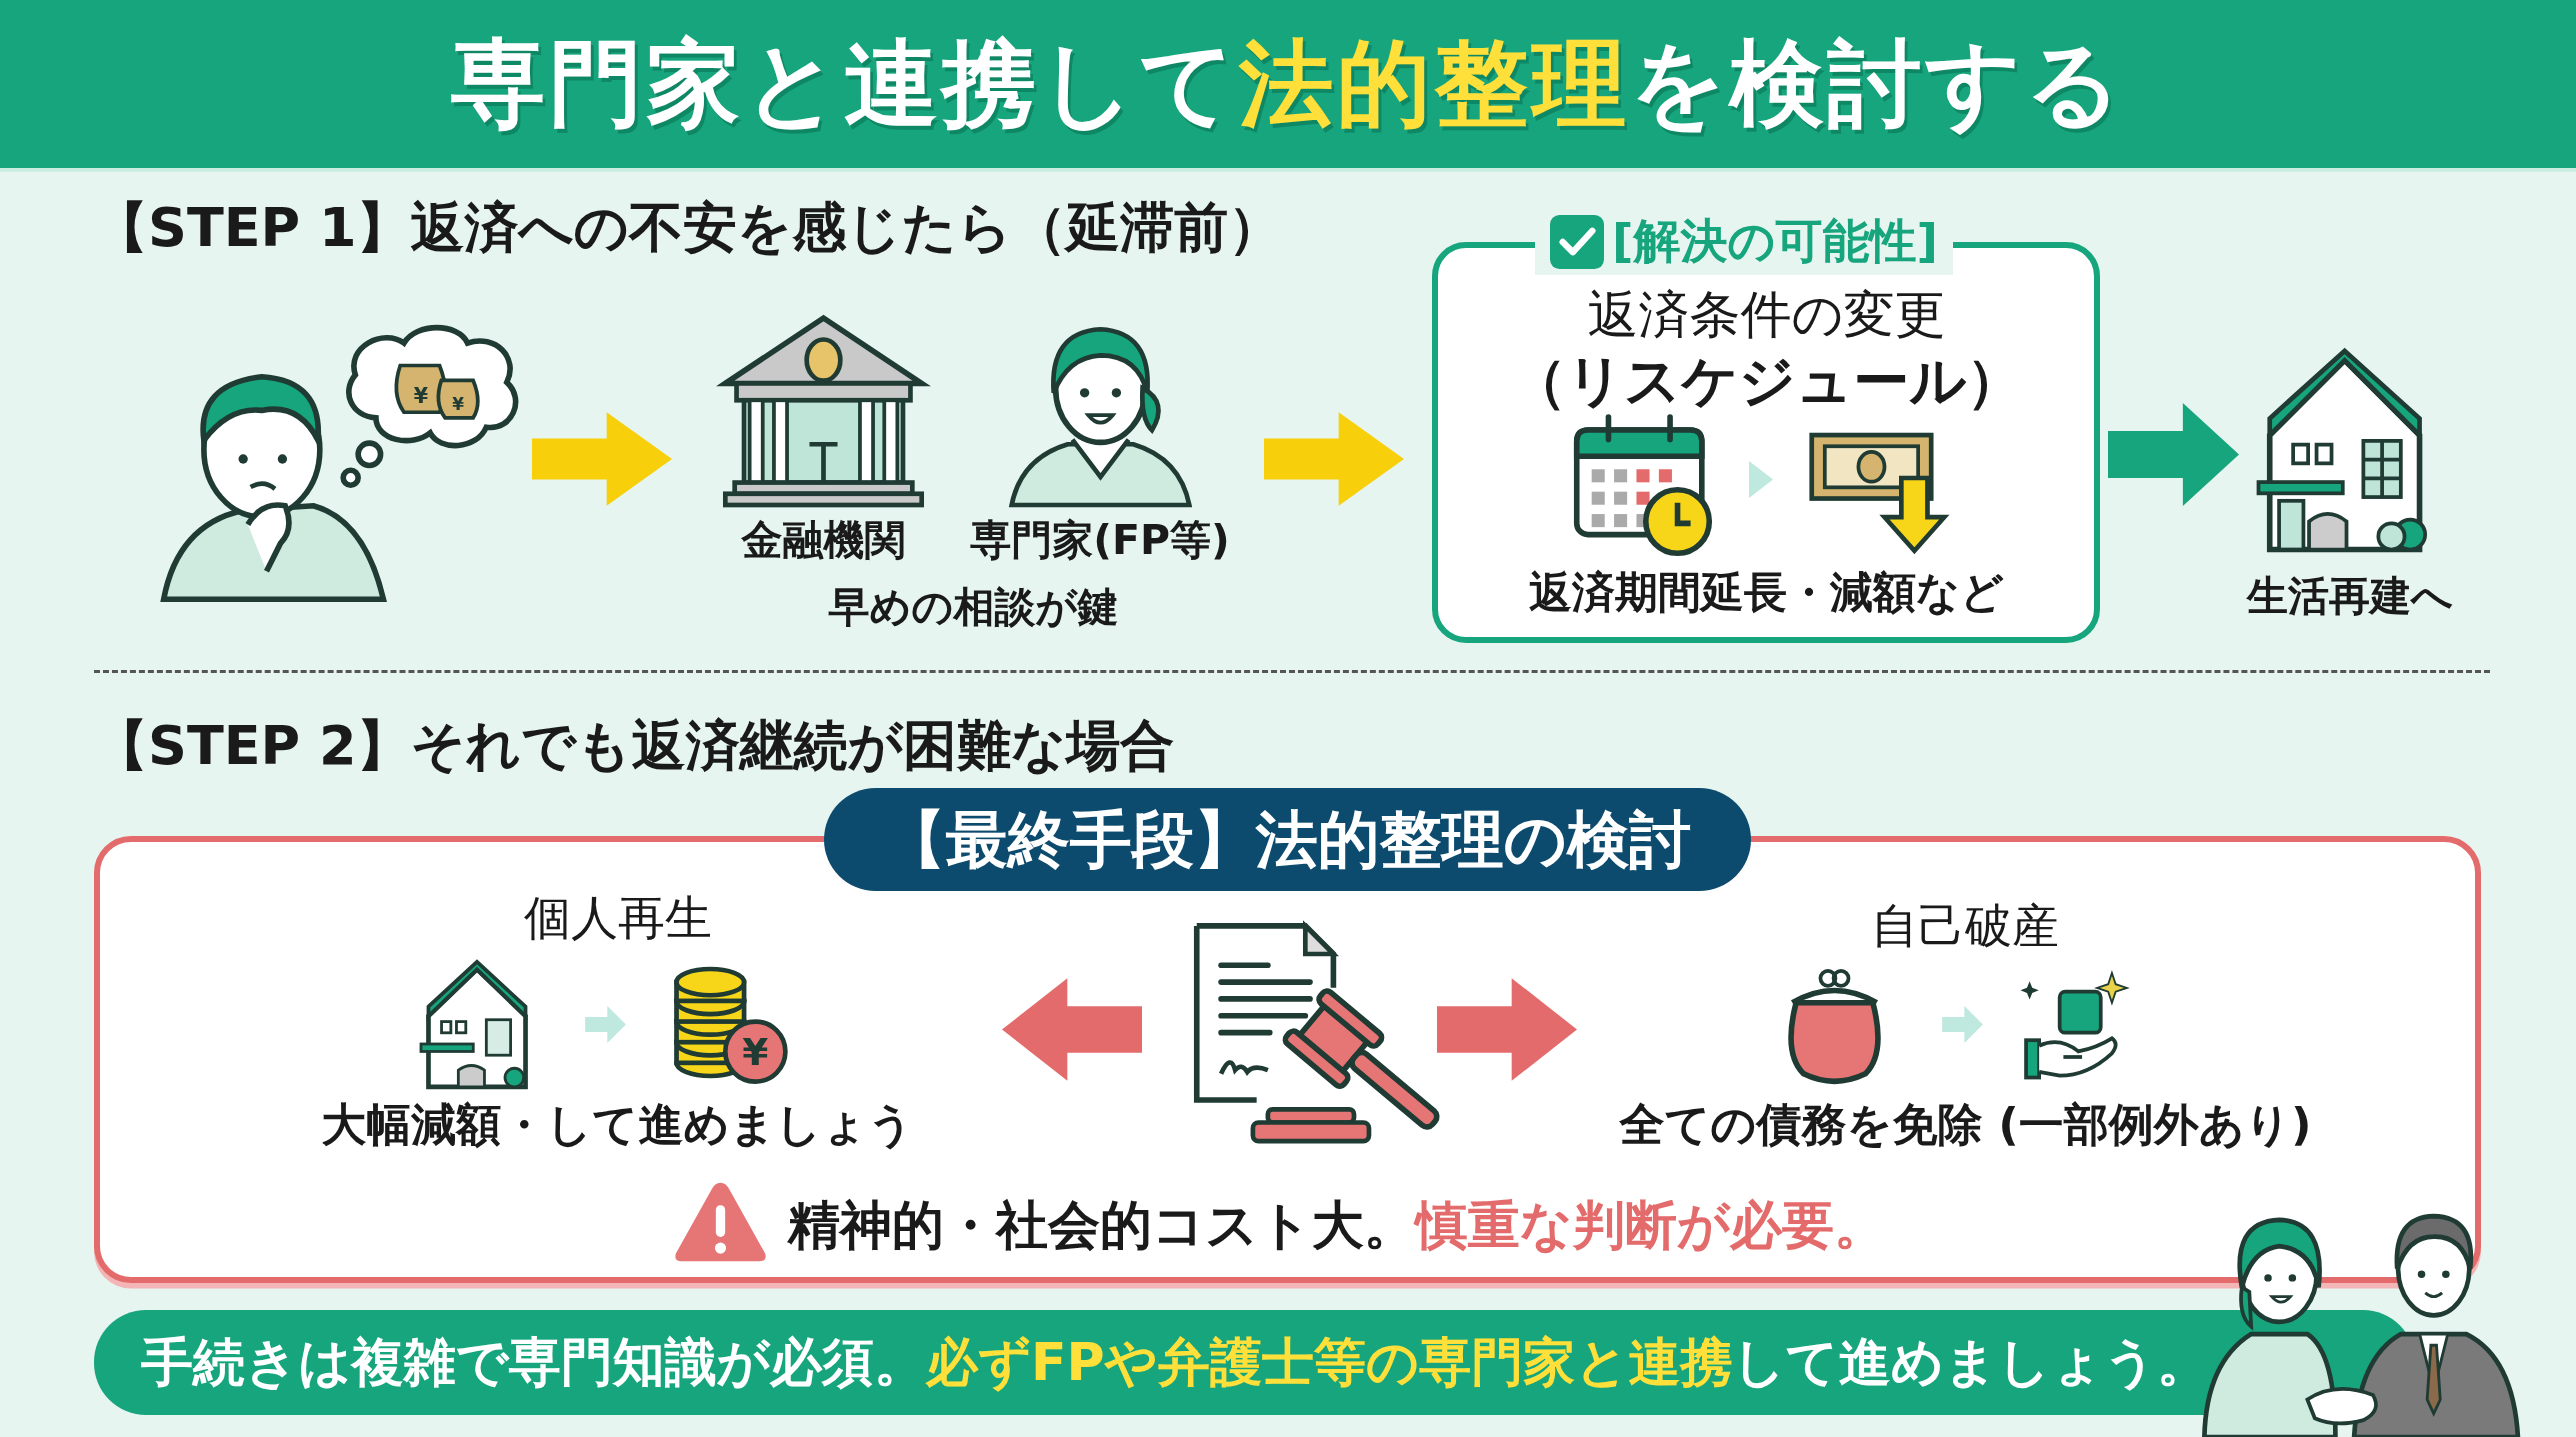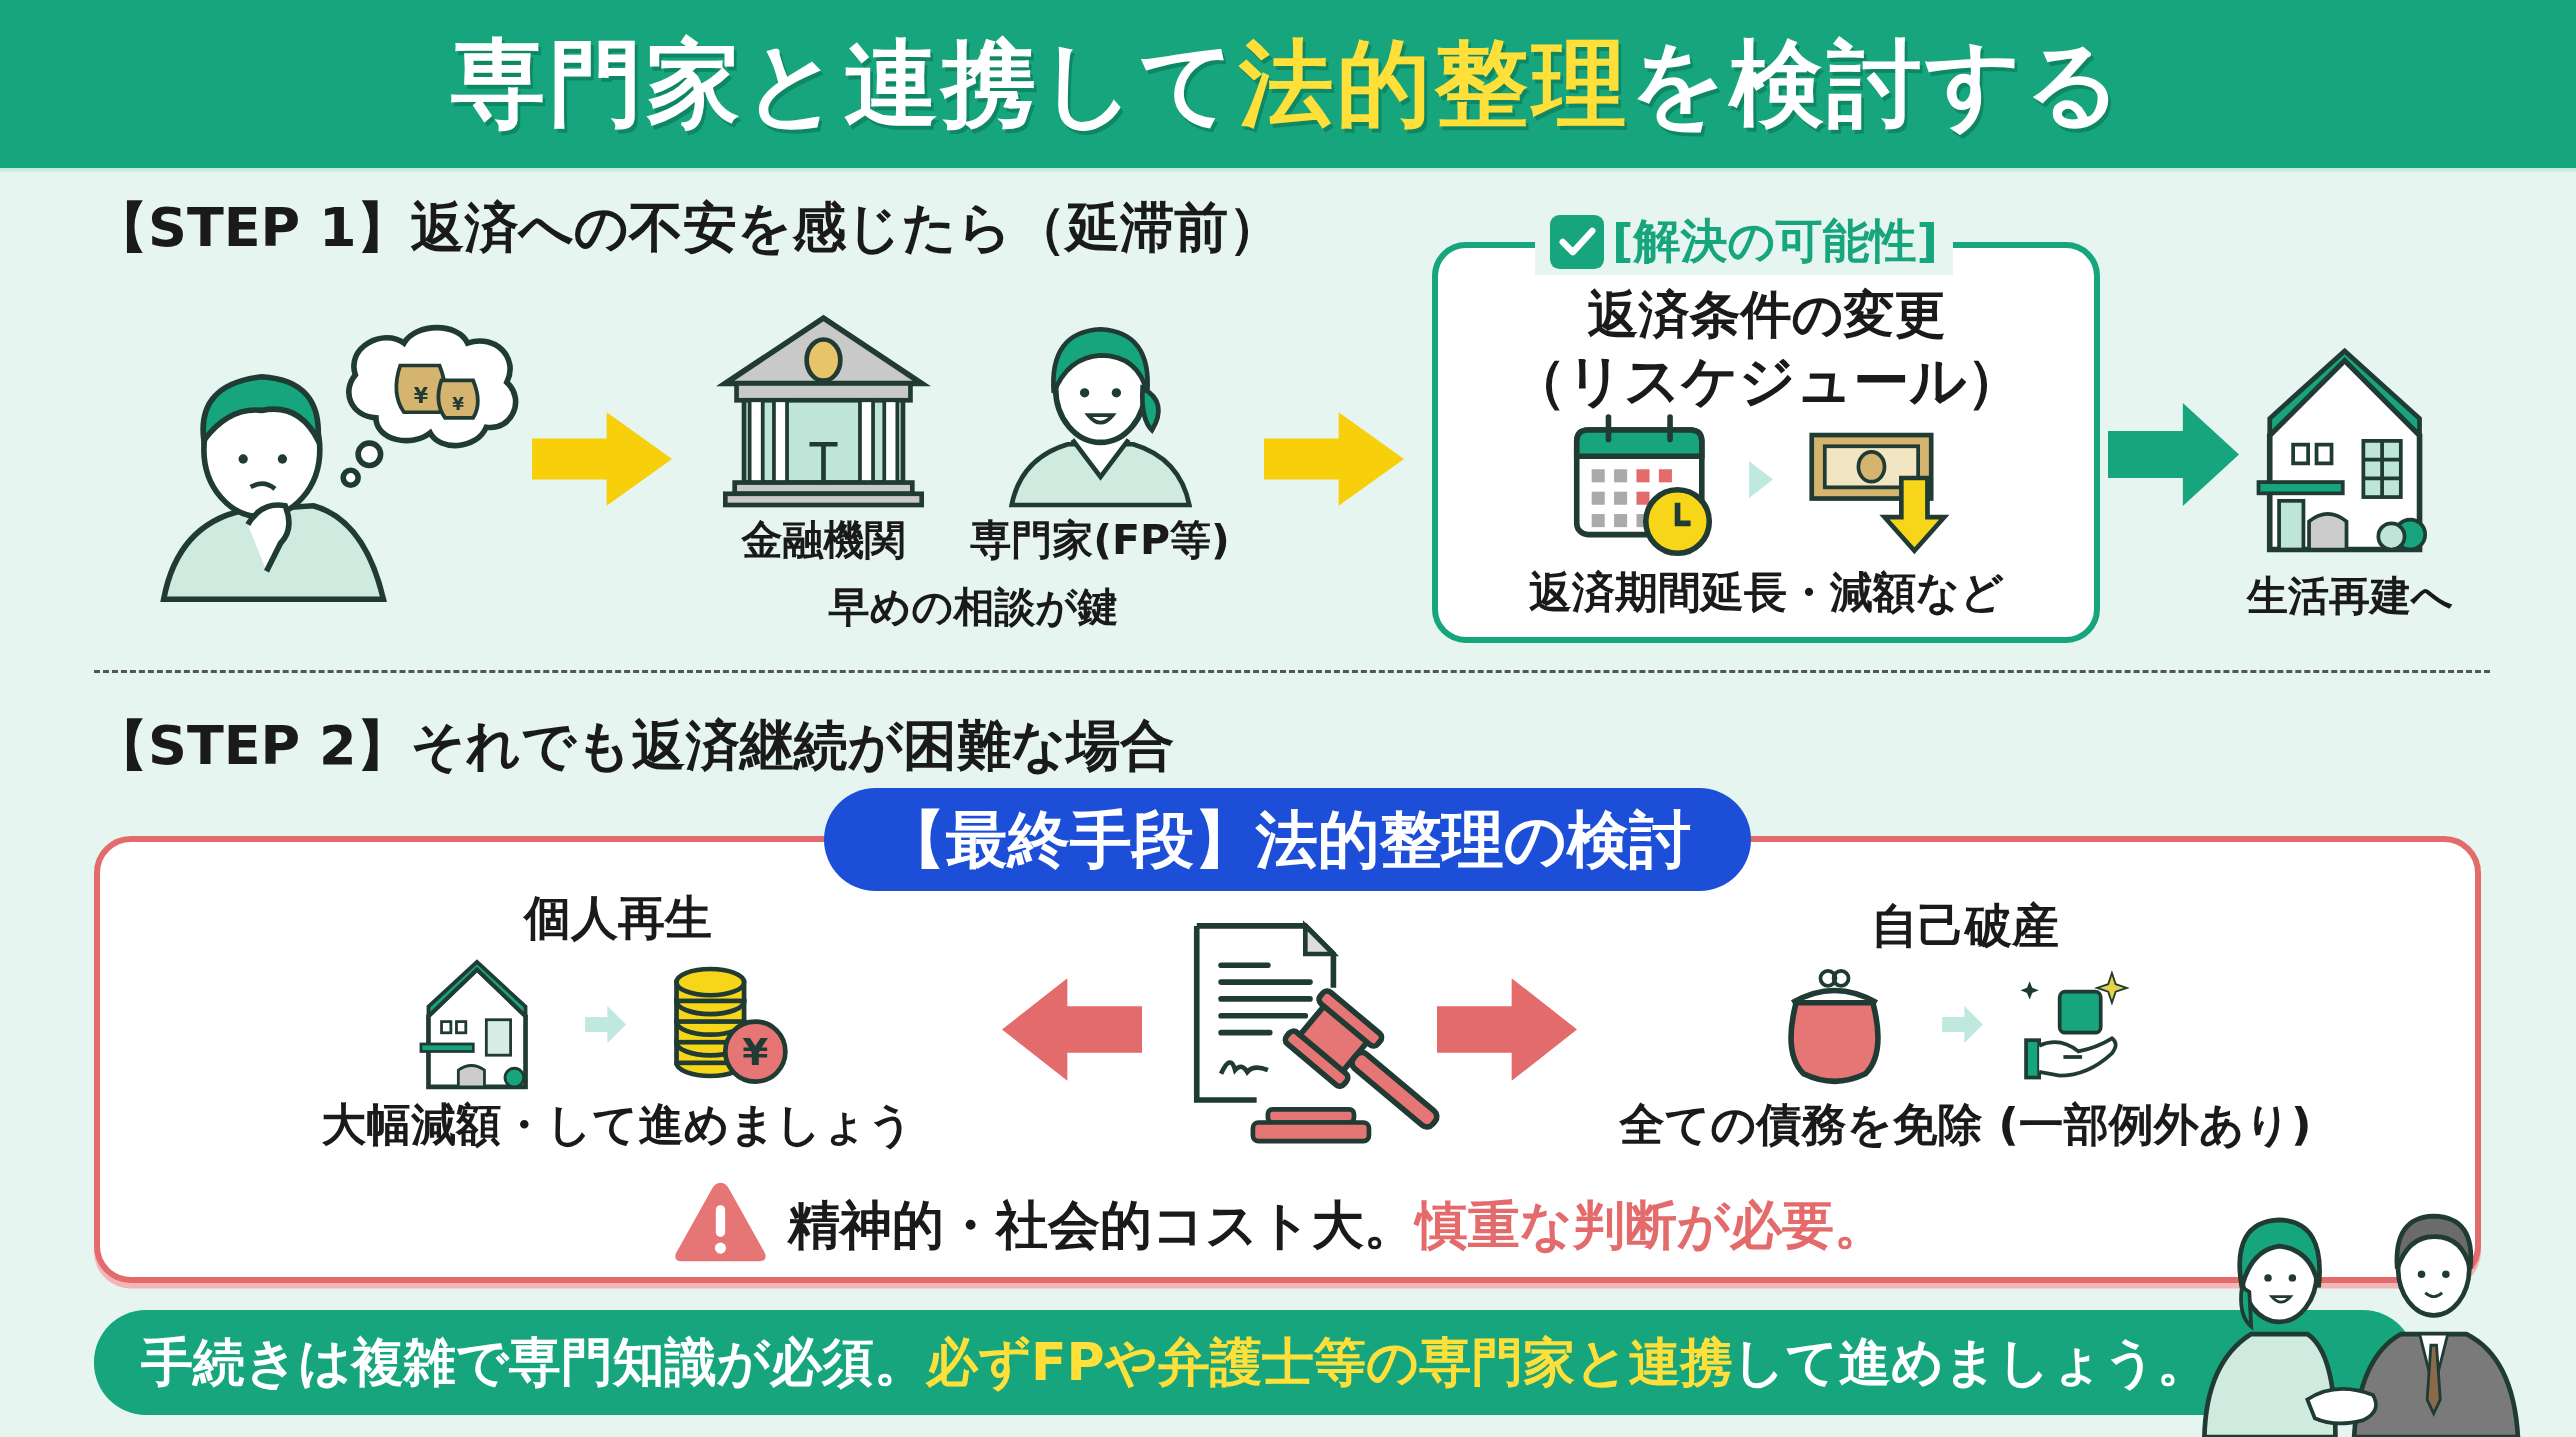--- a/index.html
+++ b/index.html
@@ -23,21 +23,21 @@
     font-size: 94px; font-weight: bold; color: #ffffff; letter-spacing: 3.7px;
     text-shadow: 2.8px 3.7px 0 rgba(0,80,55,0.35);
   }
   .header-title .hl { color: #ffe03a; margin-top: 31px; }
 
   
   .step-heading { font-size: 54px; font-weight: bold; color: #1a1a1a; white-space: nowrap; }
 
   
   .lbl { font-size: 41px; font-weight: bold; color: #1a1a1a; white-space: nowrap; text-align: center; }
-  .lbl-lg { font-size: 47px; font-weight: bold; color: #1a1a1a; white-space: nowrap; text-align: center; }
+  .lbl-lg { font-size: 47px; font-weight: normal; color: #1a1a1a; white-space: nowrap; text-align: center; }
 
   
   .solution-box {
     left: 1432px; top: 242px; width: 668px; height: 401px;
     border: 6.6px solid #16a57d; border-radius: 34px; background: #ffffff;
   }
   .solution-tag {
     left: 1535px; top: 208px; height: 67px; padding: 0 15px;
     background: #e6f5f0; display: flex; align-items: center; gap: 8px;
   }
@@ -51,21 +51,21 @@
   .divider { left: 94px; top: 670px; width: 2396px; border-top: 3.7px dashed #555; }
 
   
   .final-box {
     left: 94px; top: 836px; width: 2387px; height: 447px;
     border: 6.6px solid #e46b6b; border-radius: 37px; background: #ffffff;
     box-shadow: 0 5.6px 0 #f3b5b5;
   }
   .final-tag {
     left: 824px; top: 788px; width: 927px; height: 103px;
-    background: #1d4ed8; border-radius: 52px;
+    background: #0c4a6e; border-radius: 52px;
     display: flex; align-items: center; justify-content: center;
   }
   .final-tag-text { font-size: 62px; font-weight: bold; color: #ffffff; white-space: nowrap; }
 
   .warning-text { font-size: 52px; font-weight: bold; color: #1a1a1a; white-space: nowrap; }
   .warning-text .red { color: #e46b6b; }
 
   
   .banner {
     left: 94px; top: 1310px; width: 2321px; height: 105px;

